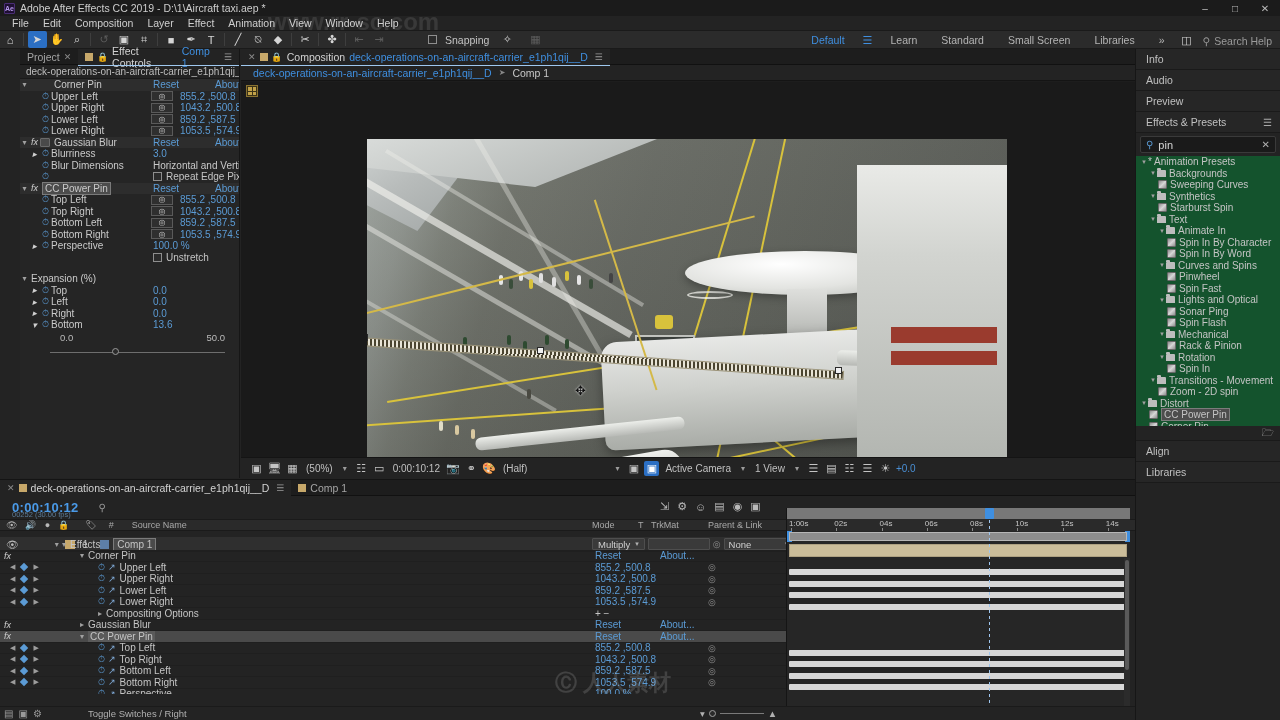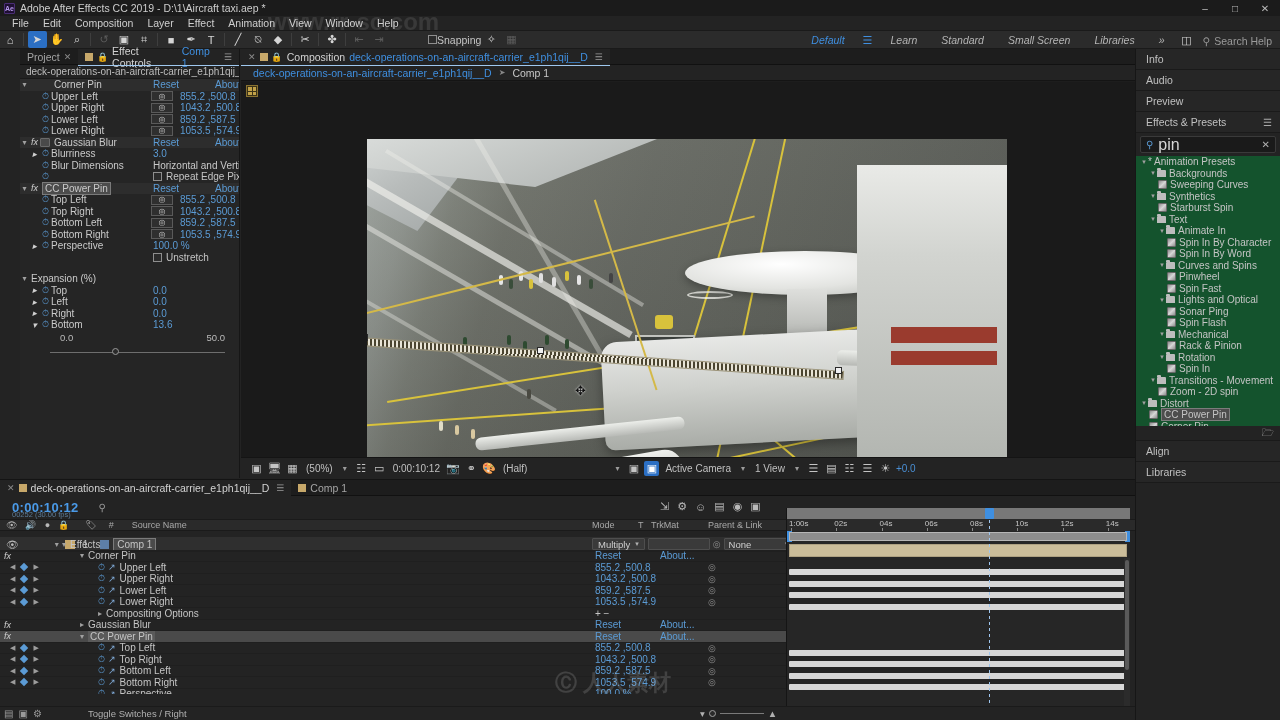--- a/index.html
+++ b/index.html
@@ -43,25 +43,25 @@
     display: flex; align-items: center;
   }
   .tool {
     width: 19px; height: 17px; display: flex; align-items: center; justify-content: center;
     color: #d6d6d6; font-size: 11px; margin: 0 0.5px;
   }
   .tool.active { background: #2b6fc4; border-radius: 2px; }
   .tool.dim { color: #5d5d5d; }
   .tdiv { width: 1px; height: 13px; background: #3e3e3e; margin: 0 3px; }
   .snap-box {
-    display: flex; align-items: center; gap: 0; margin-left: 6px; color: #c4c4c4; font-size: 10.5px; padding-left: 33px;
+    display: flex; align-items: center; gap: 8px; margin-left: 6px; color: #c4c4c4; font-size: 10.5px; padding-left: 33px;
   }
   .chk { width: 9px; height: 9px; border: 1px solid #8e8e8e; background: #2b2b2b; display:inline-block; }
   .ws-tabs { position: absolute; right: 2px; top: 0; height: 19px; display: flex; align-items: center; }
-  .ws-tab { font-size: 10.5px; color: #b4b4b4; padding: 0 12px; line-height: 19px; font-style: italic; }
+  .ws-tab { font-size: 10.5px; color: #b4b4b4; padding: 0 12px; line-height: 19px; }
   .ws-tab.sel { color: #3f8fe0; }
   .ws-menu { color: #3f8fe0; padding: 0 6px; font-size: 11px; }
   .help-search {
     display: flex; align-items: center; gap: 4px; margin-left: 6px; color: #9a9a9a;
     font-size: 10.5px; padding-right: 6px;
   }
 
   
   .panel { position: absolute; background: #232323; }
   .panel-tabs {
@@ -240,21 +240,21 @@
     height: 21px; display: flex; align-items: center; padding-left: 10px;
     font-size: 10.5px; color: #c0c0c0; border-bottom: 1px solid #1a1a1a; background: #262626;
   }
   .side-sec.hdr2 { justify-content: space-between; padding-right: 8px; }
   .side-hamb { color: #a8a8a8; font-size: 10px; }
   .ep-search {
     height: 17px; margin: 3px 4px; background: #1a1a1a; border: 1px solid #3a3a3a;
     display: flex; align-items: center; gap: 5px; padding: 0 5px; border-radius: 2px;
   }
   .ep-search .mag { color: #5b9bd5; font-size: 10px; }
-  .ep-search .q { color: #d6d6d6; font-size: 16px; flex: 1; }
+  .ep-search .q { color: #d6d6d6; font-size: 11px; flex: 1; }
   .ep-search .clr { color: #b0b0b0; font-size: 10px; }
   .ep-list { background: #14532d; height: 270px; overflow: hidden; }
   .ep-row {
     height: 11.5px; display: flex; align-items: center; font-size: 10px; color: #c4c4c4;
     white-space: nowrap;
   }
   .ep-row.sel .ep-name { background: #4d4d4d; border: 1px solid #7c7c7c; padding: 0 2px; }
   .ep-tw { width: 8px; text-align: center; color: #a0a0a0; font-size: 7px; flex: 0 0 8px; }
   .folder-ic {
     width: 9px; height: 7px; background: #bdbdbd; flex: 0 0 9px; border-radius: 1px 1px 0 0;

